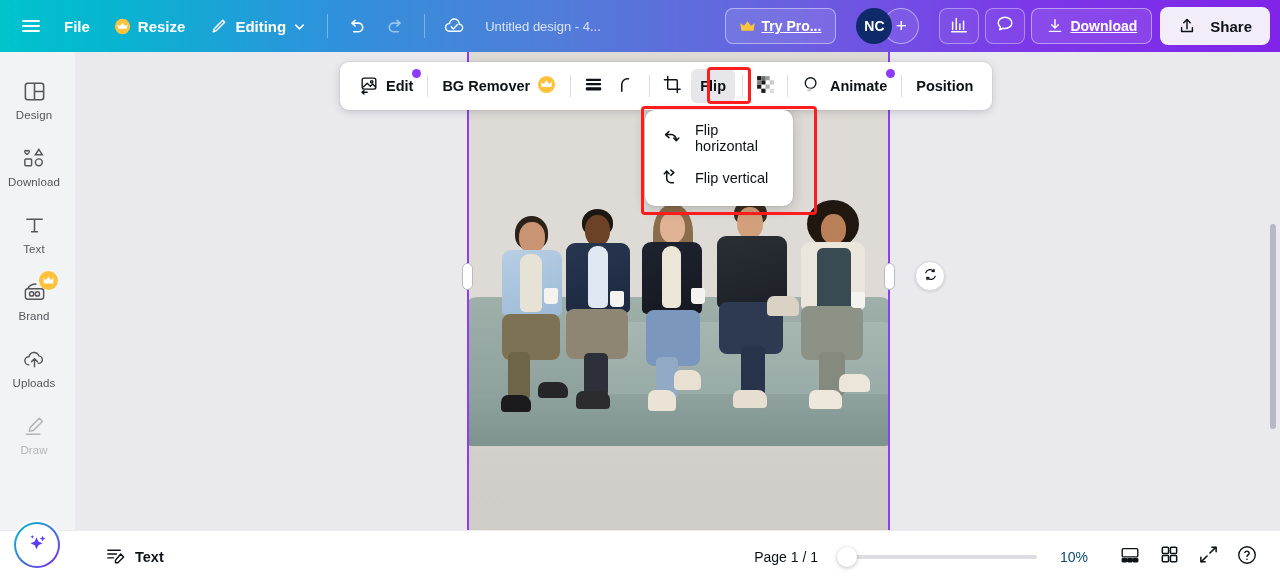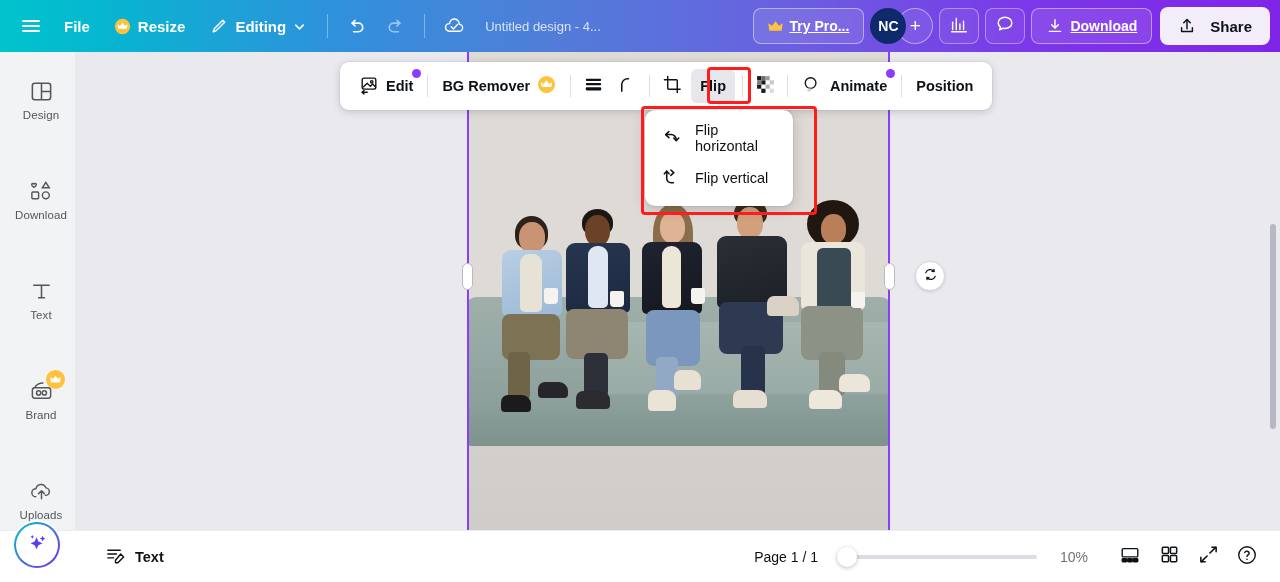--- a/index.html
+++ b/index.html
@@ -42,21 +42,21 @@
     background: rgba(255,255,255,0.10);
     color: #fff; font-size: 14px; font-weight: bold;
     cursor: pointer; white-space: nowrap; text-decoration: underline;
   }
   .icon-pill {
     display: flex; align-items: center; justify-content: center;
     width: 40px; height: 36px; border-radius: 8px;
     border: 1px solid rgba(255,255,255,0.38);
     background: rgba(255,255,255,0.06); cursor: pointer;
   }
-  .avatar-grp { display: flex; align-items: center; margin: 0 6px; }
+  .avatar-grp { display: flex; align-items: center; margin: 0 20px; }
   .avatar {
     width: 36px; height: 36px; border-radius: 50%;
     background: #0e2a6b; color: #fff; font-size: 14px; font-weight: bold;
     display: flex; align-items: center; justify-content: center;
     z-index: 2; cursor: pointer;
   }
   .avatar-add {
     width: 36px; height: 36px; border-radius: 50%;
     border: 1px solid rgba(255,255,255,0.45);
     background: rgba(255,255,255,0.08);
@@ -67,21 +67,21 @@
     display: flex; align-items: center; gap: 14px; height: 38px;
     padding: 0 18px; border-radius: 8px;
     background: #f2edf9; color: #0d1216;
     font-size: 15px; font-weight: bold; cursor: pointer;
   }
 
   
   .sidebar {
     position: absolute; top: 52px; left: 0; width: 75px; height: 530px;
     background: #f2f3f5; display: flex; flex-direction: column;
-    align-items: flex-end; padding-top: 18px; z-index: 40; gap: 33px;
+    align-items: flex-start; padding-top: 18px; z-index: 40;
   }
   .sb-item {
     width: 68px; padding: 8px 0 7px; border-radius: 8px;
     display: flex; flex-direction: column; align-items: center; gap: 5px;
     cursor: pointer; margin-bottom: 9px; position: relative;
   }
   .sb-ico { position: relative; height: 26px; display: flex; align-items: center; }
   .sb-label { font-size: 11.5px; color: #54565a; letter-spacing: .1px; }
   .sb-crown {
     position: absolute; top: -8px; right: -11px;
@@ -214,21 +214,21 @@
   }
   .bb-right { margin-left: auto; display: flex; align-items: center; gap: 5px; }
   .page-ind { font-size: 14px; color: #0d1216; margin-right: 14px; white-space: nowrap; }
   .zoom-slider { position: relative; width: 200px; height: 20px; display: flex; align-items: center; cursor: pointer; }
   .zs-track { position: absolute; left: 0; right: 0; height: 4px; background: #dcdce2; border-radius: 2px; }
   .zs-knob {
     position: absolute; left: 0; width: 20px; height: 20px;
     border-radius: 50%; background: #fff;
     box-shadow: 0 1px 4px rgba(0,0,0,0.26); cursor: grab;
   }
-  .zoom-val { font-size: 14px; color: #737373; margin: 0 14px 0 18px; min-width: 34px; }
+  .zoom-val { font-size: 14px; color: #0c4a6e; margin: 0 14px 0 18px; min-width: 34px; }
   .bb-ico {
     display: flex; align-items: center; justify-content: center;
     width: 34px; height: 34px; border-radius: 6px; cursor: pointer;
   }
 
   
   .vscroll {
     position: absolute; right: 4px; top: 172px;
     width: 6px; height: 205px; background: #b6b9c4;
     border-radius: 3px; z-index: 42; cursor: pointer;

